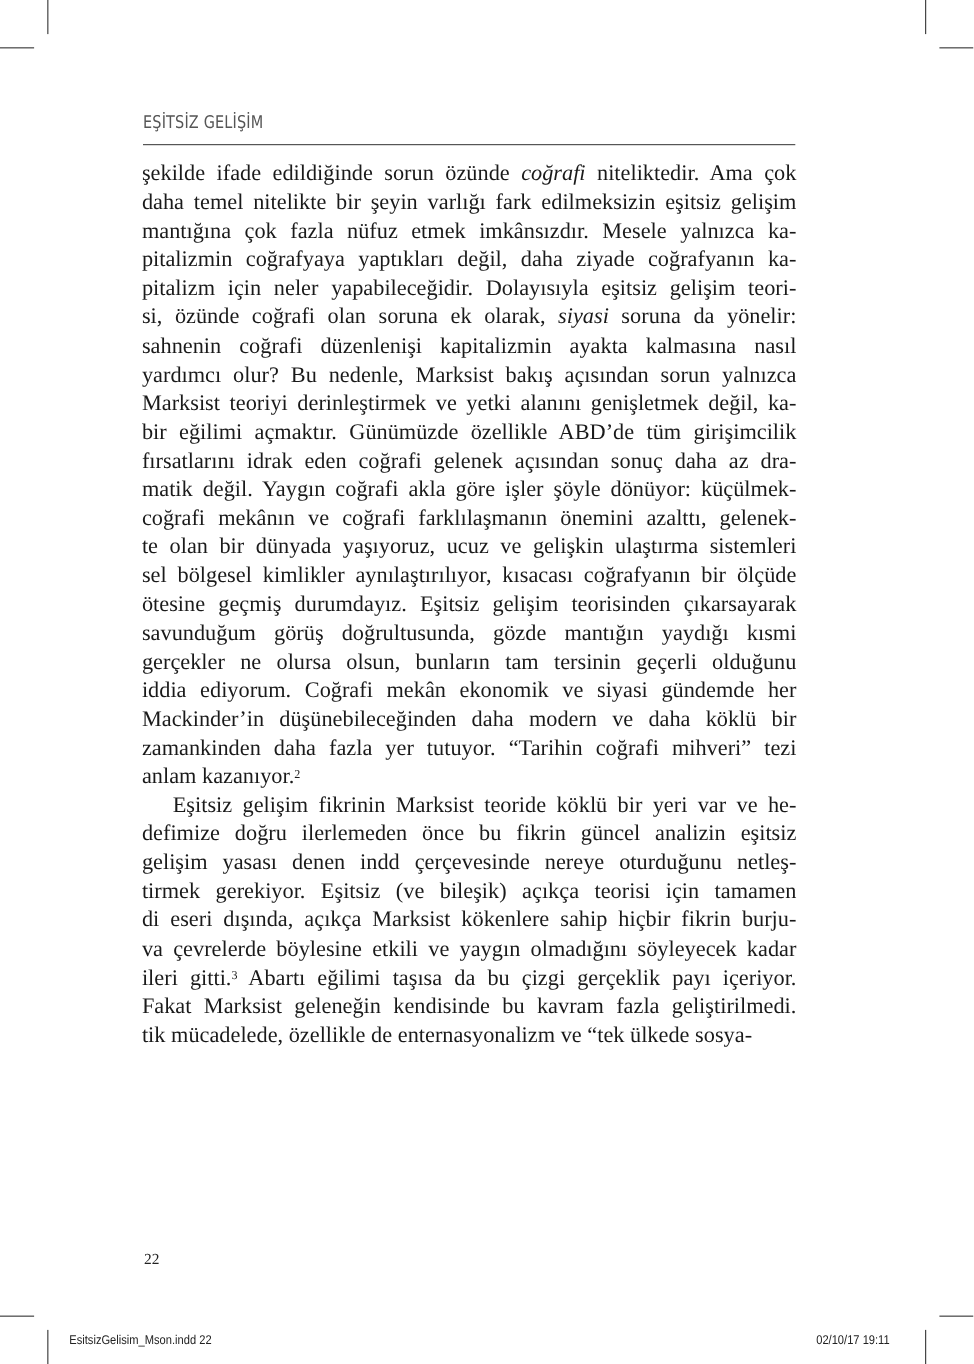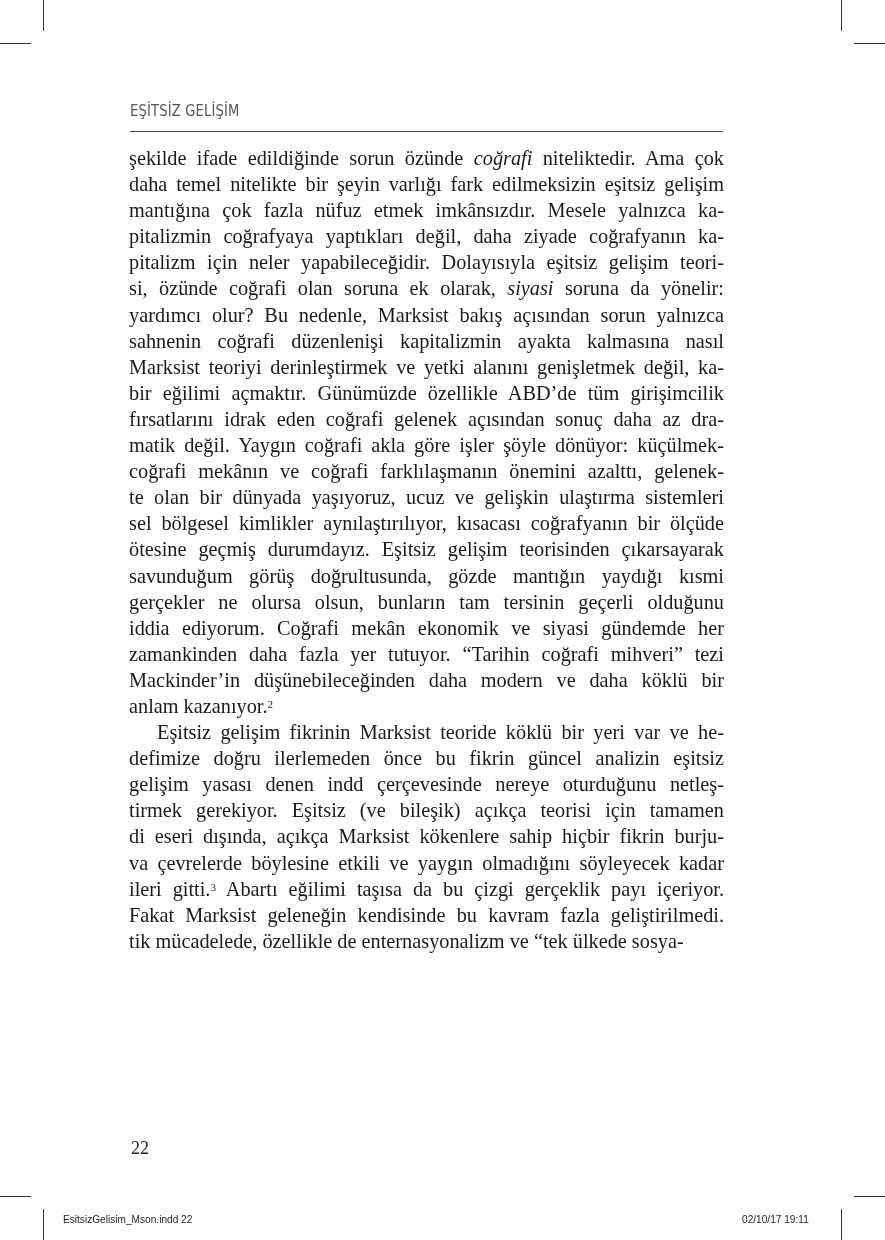--- a/index.html
+++ b/index.html
@@ -14,21 +14,21 @@
   .body-text {
     position:absolute; left:129px; top:145px; width:595px;
     font-family:"Liberation Serif", serif; font-size:20.3px; line-height:26.1px; color:#1a1a1a;
   }
   .line { display:block; white-space:nowrap; text-align:justify; text-align-last:justify; height:26.1px; }
   .line.last { text-align-last:left; }
   .line.indent { padding-left:28px; }
   sup { font-size:11px; vertical-align:top; position:relative; top:-2px; }
   .page-number {
     position:absolute; left:131px; top:1138px;
-    font-family:"Liberation Serif", serif; font-size:18px; color:#222;
+    font-family:"Liberation Serif", serif; font-size:14px; color:#222;
   }
   .slug {
     position:absolute; top:1213px;
     font-family:"Liberation Sans", sans-serif; font-size:11.5px; color:#222;
     transform:scaleX(0.88); transform-origin:left top;
   }
 </style>
 </head>
 <body>
 
@@ -45,35 +45,35 @@
 <div class="head-rule"></div>
 
 <div class="body-text" id="body-text">
     <div>
       <span class="line">şekilde ifade edildiğinde sorun özünde <i>coğrafi</i> niteliktedir. Ama çok</span>
       <span class="line">daha temel nitelikte bir şeyin varlığı fark edilmeksizin eşitsiz gelişim</span>
       <span class="line">mantığına çok fazla nüfuz etmek imkânsızdır. Mesele yalnızca ka-</span>
       <span class="line">pitalizmin coğrafyaya yaptıkları değil, daha ziyade coğrafyanın ka-</span>
       <span class="line">pitalizm için neler yapabileceğidir. Dolayısıyla eşitsiz gelişim teori-</span>
       <span class="line">si, özünde coğrafi olan soruna ek olarak, <i>siyasi</i> soruna da yönelir:</span>
+      <span class="line">sahnenin coğrafi düzenlenişi kapitalizmin ayakta kalmasına nasıl</span>
       <span class="line">yardımcı olur? Bu nedenle, Marksist bakış açısından sorun yalnızca</span>
-      <span class="line">sahnenin coğrafi düzenlenişi kapitalizmin ayakta kalmasına nasıl</span>
       <span class="line">Marksist teoriyi derinleştirmek ve yetki alanını genişletmek değil, ka-</span>
       <span class="line">bir eğilimi açmaktır. Günümüzde özellikle ABD’de tüm girişimcilik</span>
       <span class="line">fırsatlarını idrak eden coğrafi gelenek açısından sonuç daha az dra-</span>
       <span class="line">matik değil. Yaygın coğrafi akla göre işler şöyle dönüyor: küçülmek-</span>
       <span class="line">coğrafi mekânın ve coğrafi farklılaşmanın önemini azalttı, gelenek-</span>
       <span class="line">te olan bir dünyada yaşıyoruz, ucuz ve gelişkin ulaştırma sistemleri</span>
       <span class="line">sel bölgesel kimlikler aynılaştırılıyor, kısacası coğrafyanın bir ölçüde</span>
       <span class="line">ötesine geçmiş durumdayız. Eşitsiz gelişim teorisinden çıkarsayarak</span>
       <span class="line">savunduğum görüş doğrultusunda, gözde mantığın yaydığı kısmi</span>
       <span class="line">gerçekler ne olursa olsun, bunların tam tersinin geçerli olduğunu</span>
       <span class="line">iddia ediyorum. Coğrafi mekân ekonomik ve siyasi gündemde her</span>
+      <span class="line">Mackinder’in düşünebileceğinden daha modern ve daha köklü bir</span>
       <span class="line">zamankinden daha fazla yer tutuyor. “Tarihin coğrafi mihveri” tezi</span>
-      <span class="line">Mackinder’in düşünebileceğinden daha modern ve daha köklü bir</span>
       <span class="line last">anlam kazanıyor.<sup>2</sup></span>
     </div>
     <div>
       <span class="line indent">Eşitsiz gelişim fikrinin Marksist teoride köklü bir yeri var ve he-</span>
       <span class="line">defimize doğru ilerlemeden önce bu fikrin güncel analizin eşitsiz</span>
       <span class="line">gelişim yasası denen indd çerçevesinde nereye oturduğunu netleş-</span>
       <span class="line">tirmek gerekiyor. Eşitsiz (ve bileşik) açıkça teorisi için tamamen</span>
       <span class="line">di eseri dışında, açıkça Marksist kökenlere sahip hiçbir fikrin burju-</span>
       <span class="line">va çevrelerde böylesine etkili ve yaygın olmadığını söyleyecek kadar</span>
       <span class="line">ileri gitti.<sup>3</sup> Abartı eğilimi taşısa da bu çizgi gerçeklik payı içeriyor.</span>

